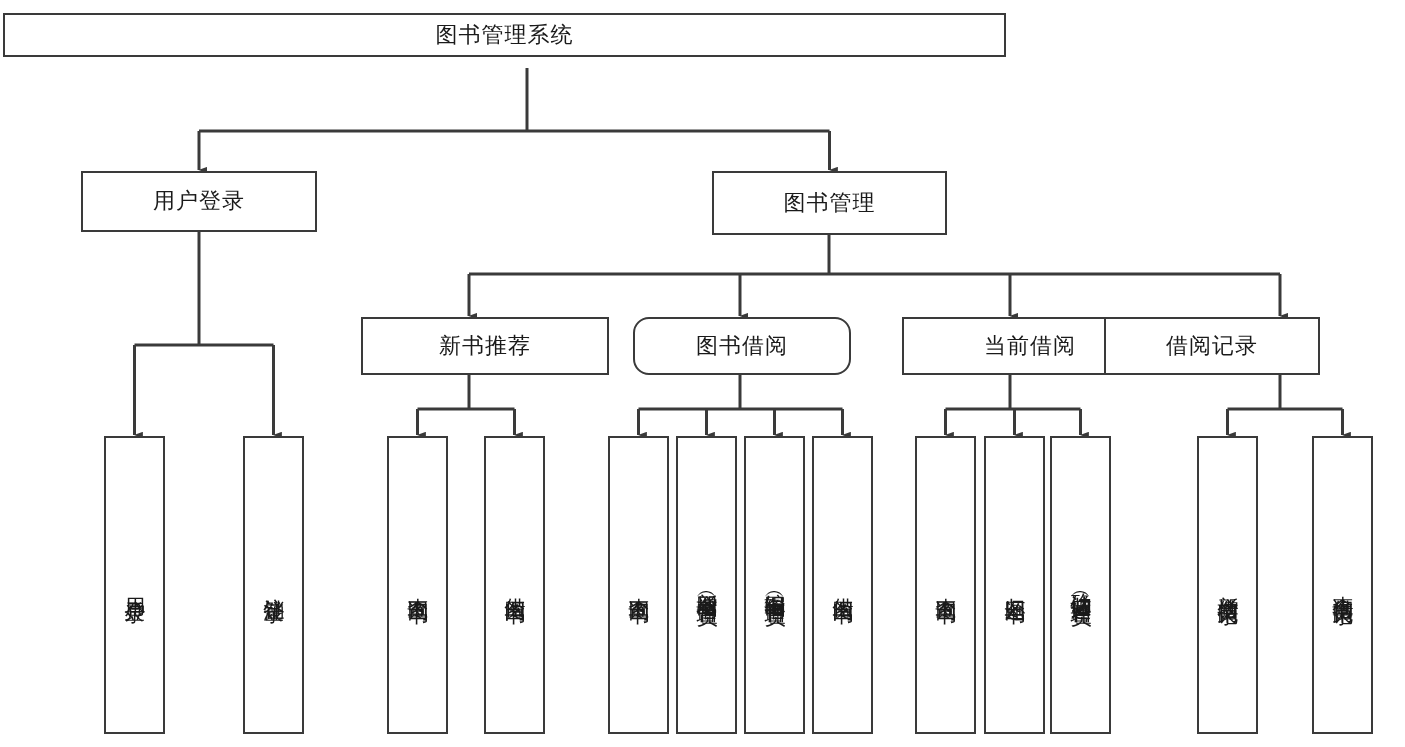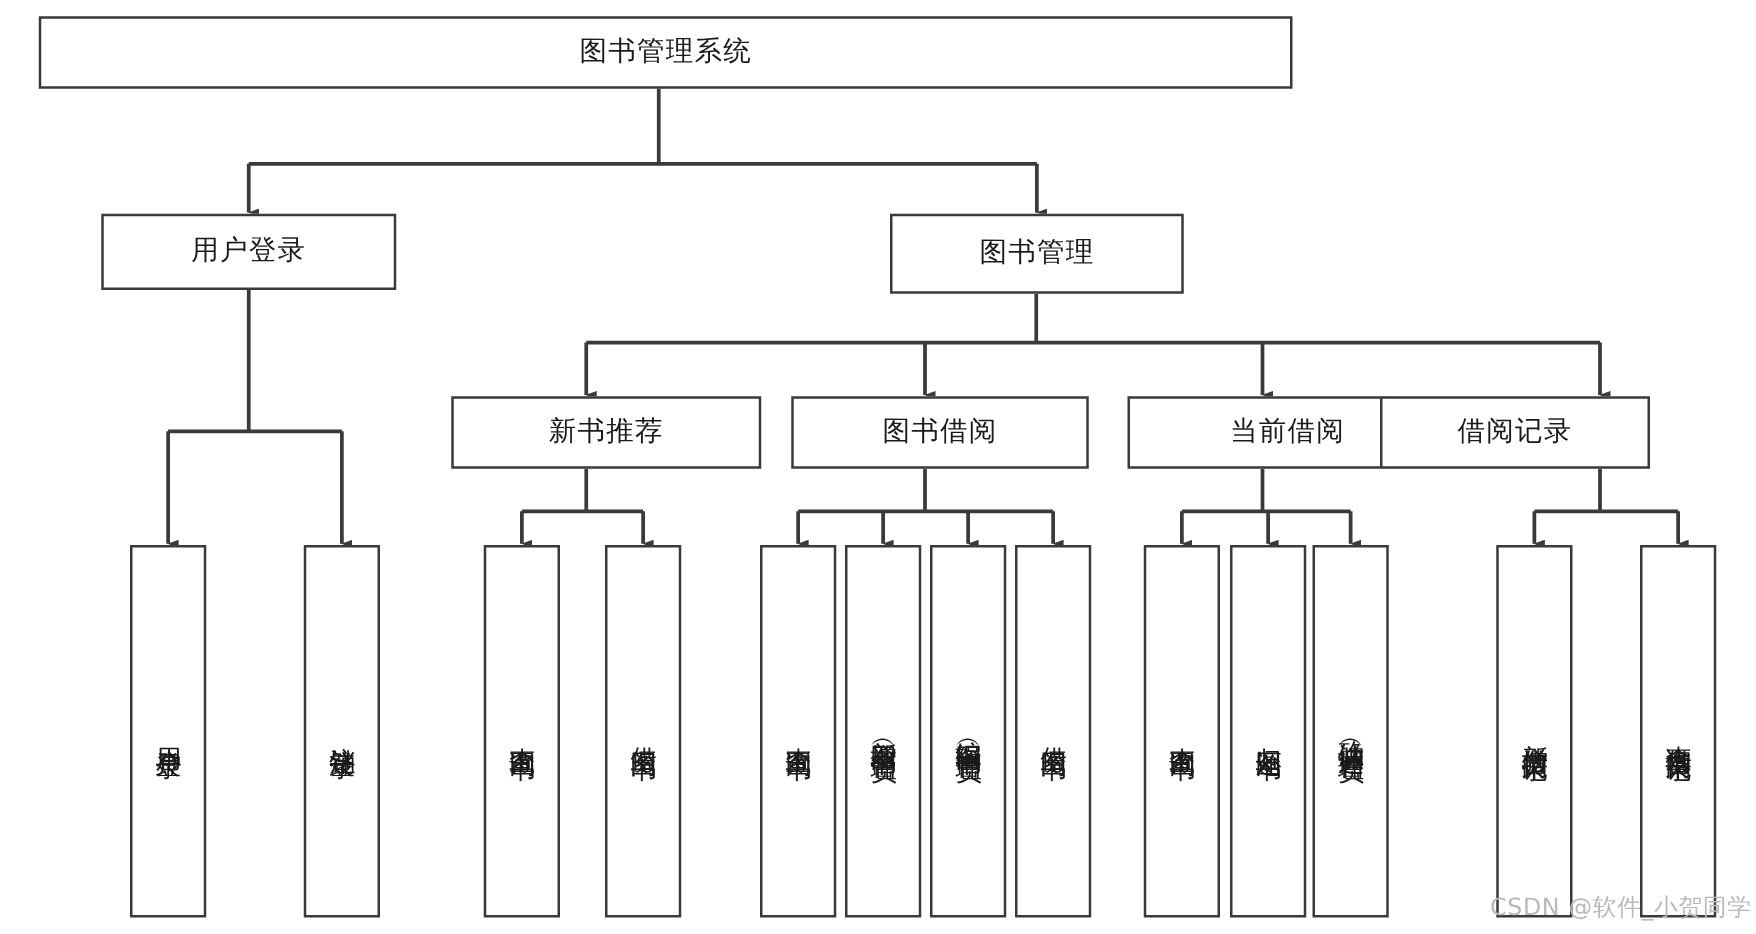--- a/index.html
+++ b/index.html
@@ -109,33 +109,33 @@
         <line x1="1014.5" y1="409" x2="1014.5" y2="435" stroke="#3a3a3a" stroke-width="3" marker-end="url(#arrowhead)"></line>
         <line x1="1080.5" y1="409" x2="1080.5" y2="435" stroke="#3a3a3a" stroke-width="3" marker-end="url(#arrowhead)"></line>
         <line x1="1280" y1="375" x2="1280" y2="409" stroke="#3a3a3a" stroke-width="3"></line>
         <line x1="1227.5" y1="409" x2="1342.5" y2="409" stroke="#3a3a3a" stroke-width="3"></line>
         <line x1="1227.5" y1="409" x2="1227.5" y2="435" stroke="#3a3a3a" stroke-width="3" marker-end="url(#arrowhead)"></line>
         <line x1="1342.5" y1="409" x2="1342.5" y2="435" stroke="#3a3a3a" stroke-width="3" marker-end="url(#arrowhead)"></line>
       </g>
   </svg>
 
   <div id="node-layer">
-      <div class="node horizontal" style="left: 31px; top: 13px; width: 1003px; height: 58px; justify-content: center;">
+      <div class="node horizontal" style="left: 3px; top: 13px; width: 1003px; height: 44px; justify-content: center;">
         <span class="label">图书管理系统</span>
       </div>
       <div class="node horizontal" style="left: 81px; top: 171px; width: 236px; height: 61px;">
         <span class="label">用户登录</span>
       </div>
       <div class="node horizontal" style="left: 712px; top: 171px; width: 235px; height: 64px;">
         <span class="label">图书管理</span>
       </div>
       <div class="node horizontal" style="left: 361px; top: 317px; width: 248px; height: 58px;">
         <span class="label">新书推荐</span>
       </div>
-      <div class="node horizontal" style="left: 633px; top: 317px; width: 238px; height: 58px;">
+      <div class="node horizontal" style="left: 633px; top: 317px; width: 218px; height: 58px; border-radius: 16px;">
         <span class="label">图书借阅</span>
       </div>
       <div class="node horizontal" style="left: 902px; top: 317px; width: 216px; height: 58px; padding-left: 40px;">
         <span class="label">当前借阅</span>
       </div>
       <div class="node horizontal" style="left: 1104px; top: 317px; width: 216px; height: 58px;">
         <span class="label">借阅记录</span>
       </div>
       <div class="node vertical" style="left: 104px; top: 436px; width: 61px; height: 298px;">
         <span class="label">用户登录</span>
@@ -171,14 +171,13 @@
         <span class="label">确认归还（管理员）</span>
       </div>
       <div class="node vertical" style="left: 1197px; top: 436px; width: 61px; height: 298px;">
         <span class="label">新增借阅记录</span>
       </div>
       <div class="node vertical" style="left: 1312px; top: 436px; width: 61px; height: 298px;">
         <span class="label">查询借阅记录</span>
       </div>
     </div>
 
-  <div class="watermark" style="left: 1192px; top: 713px;">CSDN @软件_小贺同学</div>
 </div>
 
 </body></html>

